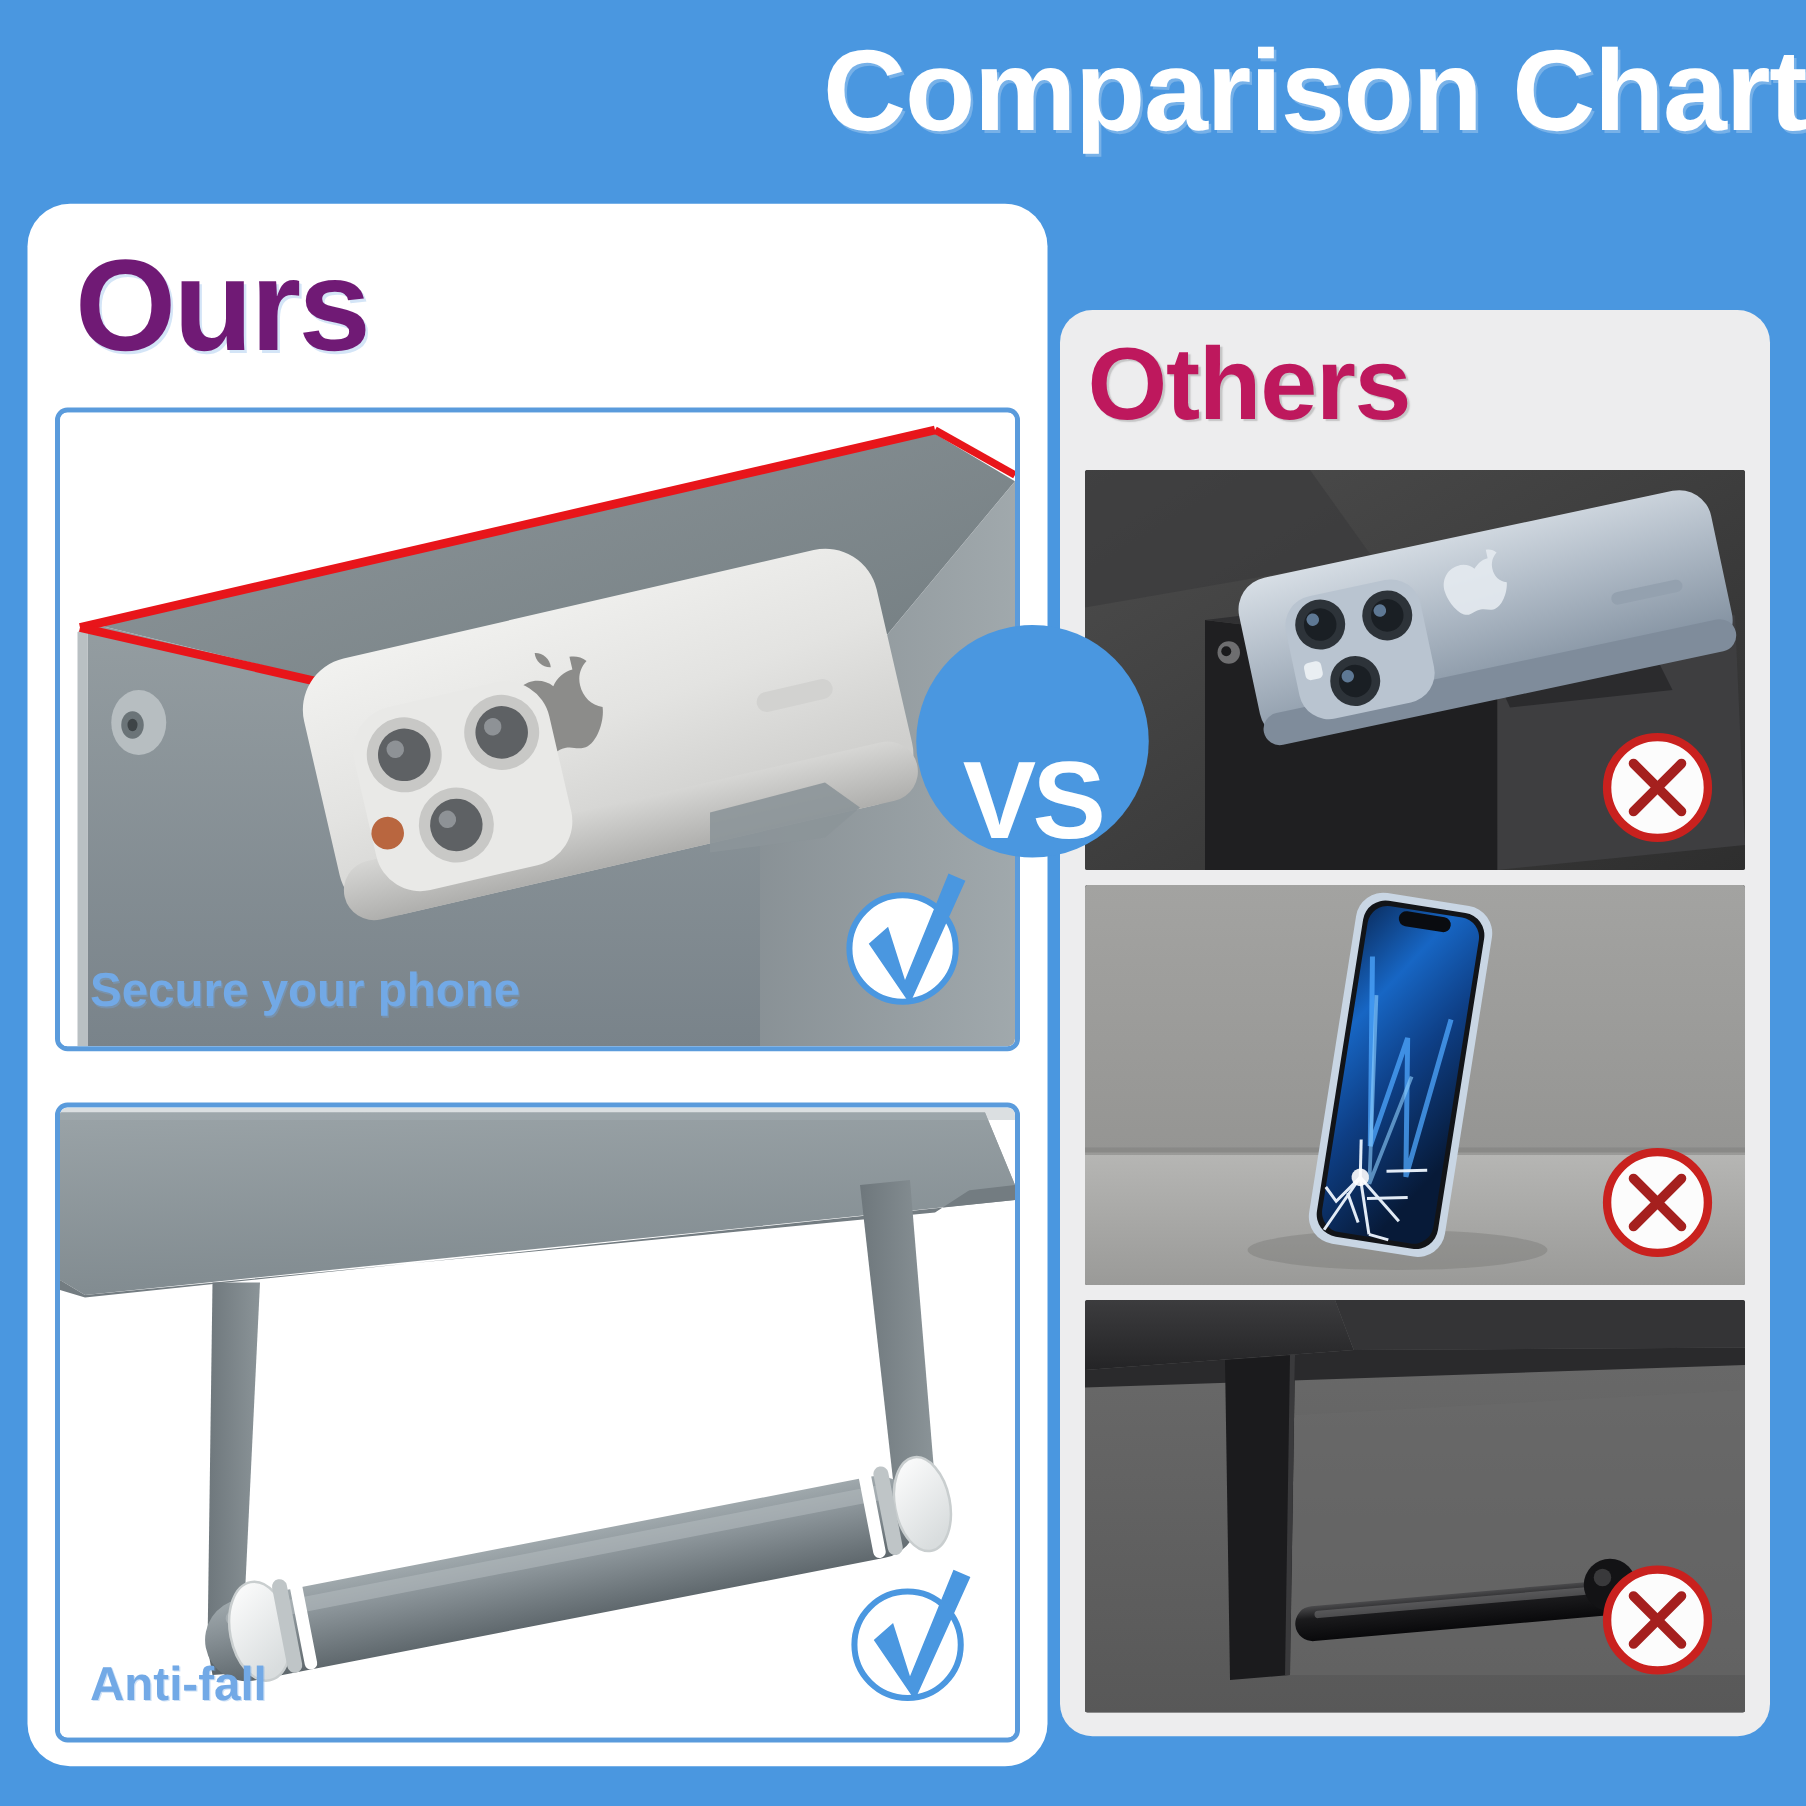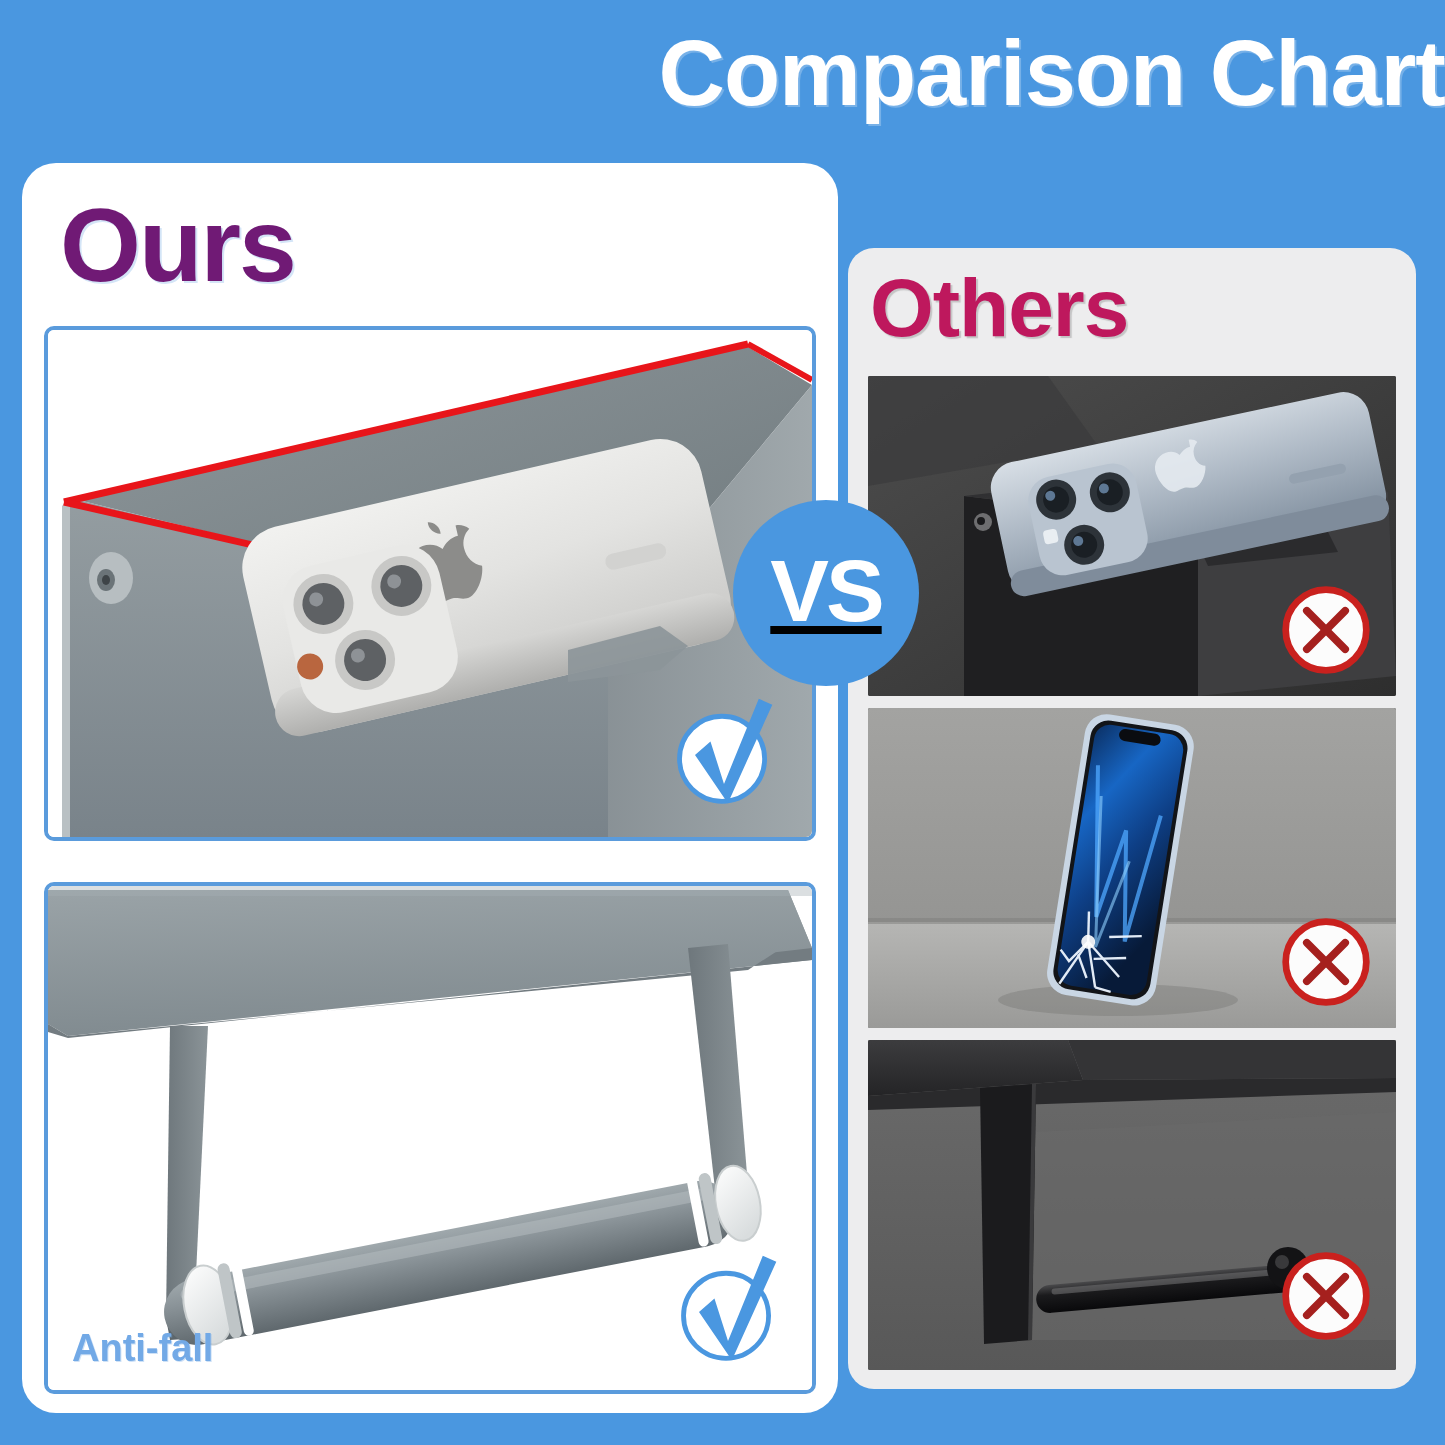--- a/index.html
+++ b/index.html
@@ -121,24 +121,23 @@
   
   .vs-badge {
     position: absolute;
     left: 733px;
     top: 500px;
     width: 186px;
     height: 186px;
     border-radius: 50%;
     background: #4A97E0;
     display: flex;
-    align-items: center;
+    align-items: flex-end;
     justify-content: center;
     z-index: 40;
-    text-decoration: underline;
   }
 
   .vs-badge span {
     font-size: 88px;
     font-weight: bold;
     color: #FFFFFF;
     letter-spacing: -3px;
     line-height: 88px;
     transform: translateY(-2px);
   }
@@ -233,20 +232,21 @@
           <circle cx="300" cy="300" r="30" fill="#C8C8C6"></circle>
             <circle cx="300" cy="300" r="21" fill="#5E6164"></circle>
             <circle cx="294" cy="294" r="7" fill="#8E9296"></circle>
           <circle cx="245" cy="294" r="13" fill="#B9663F"></circle>
           <rect x="556" y="252" width="62" height="16" rx="8" fill="#D2D2D0"></rect>
         </g>
 
         <path d="M520 320 L612 296 L640 316 L612 340 L520 352 Z" fill="#8C9599" opacity="0.9"></path>
       </svg>
 
+      <div class="panel-caption" id="caption-secure">Secure your phone</div>
 
       <svg class="check-badge" style="right:30px; bottom:26px;" viewBox="0 0 120 120">
         <circle cx="58" cy="66" r="44" fill="#FFFFFF" stroke="#4A97E0" stroke-width="5"></circle>
         <path d="M30 62 L46 48 L60 92 L96 4 L110 10 L64 112 Z" fill="#4A97E0"></path>
       </svg>
     </div>
 
     <div class="ours-panel" id="ours-panel-2">
 
       <svg class="scene" viewBox="0 0 764 504" preserveAspectRatio="none">

